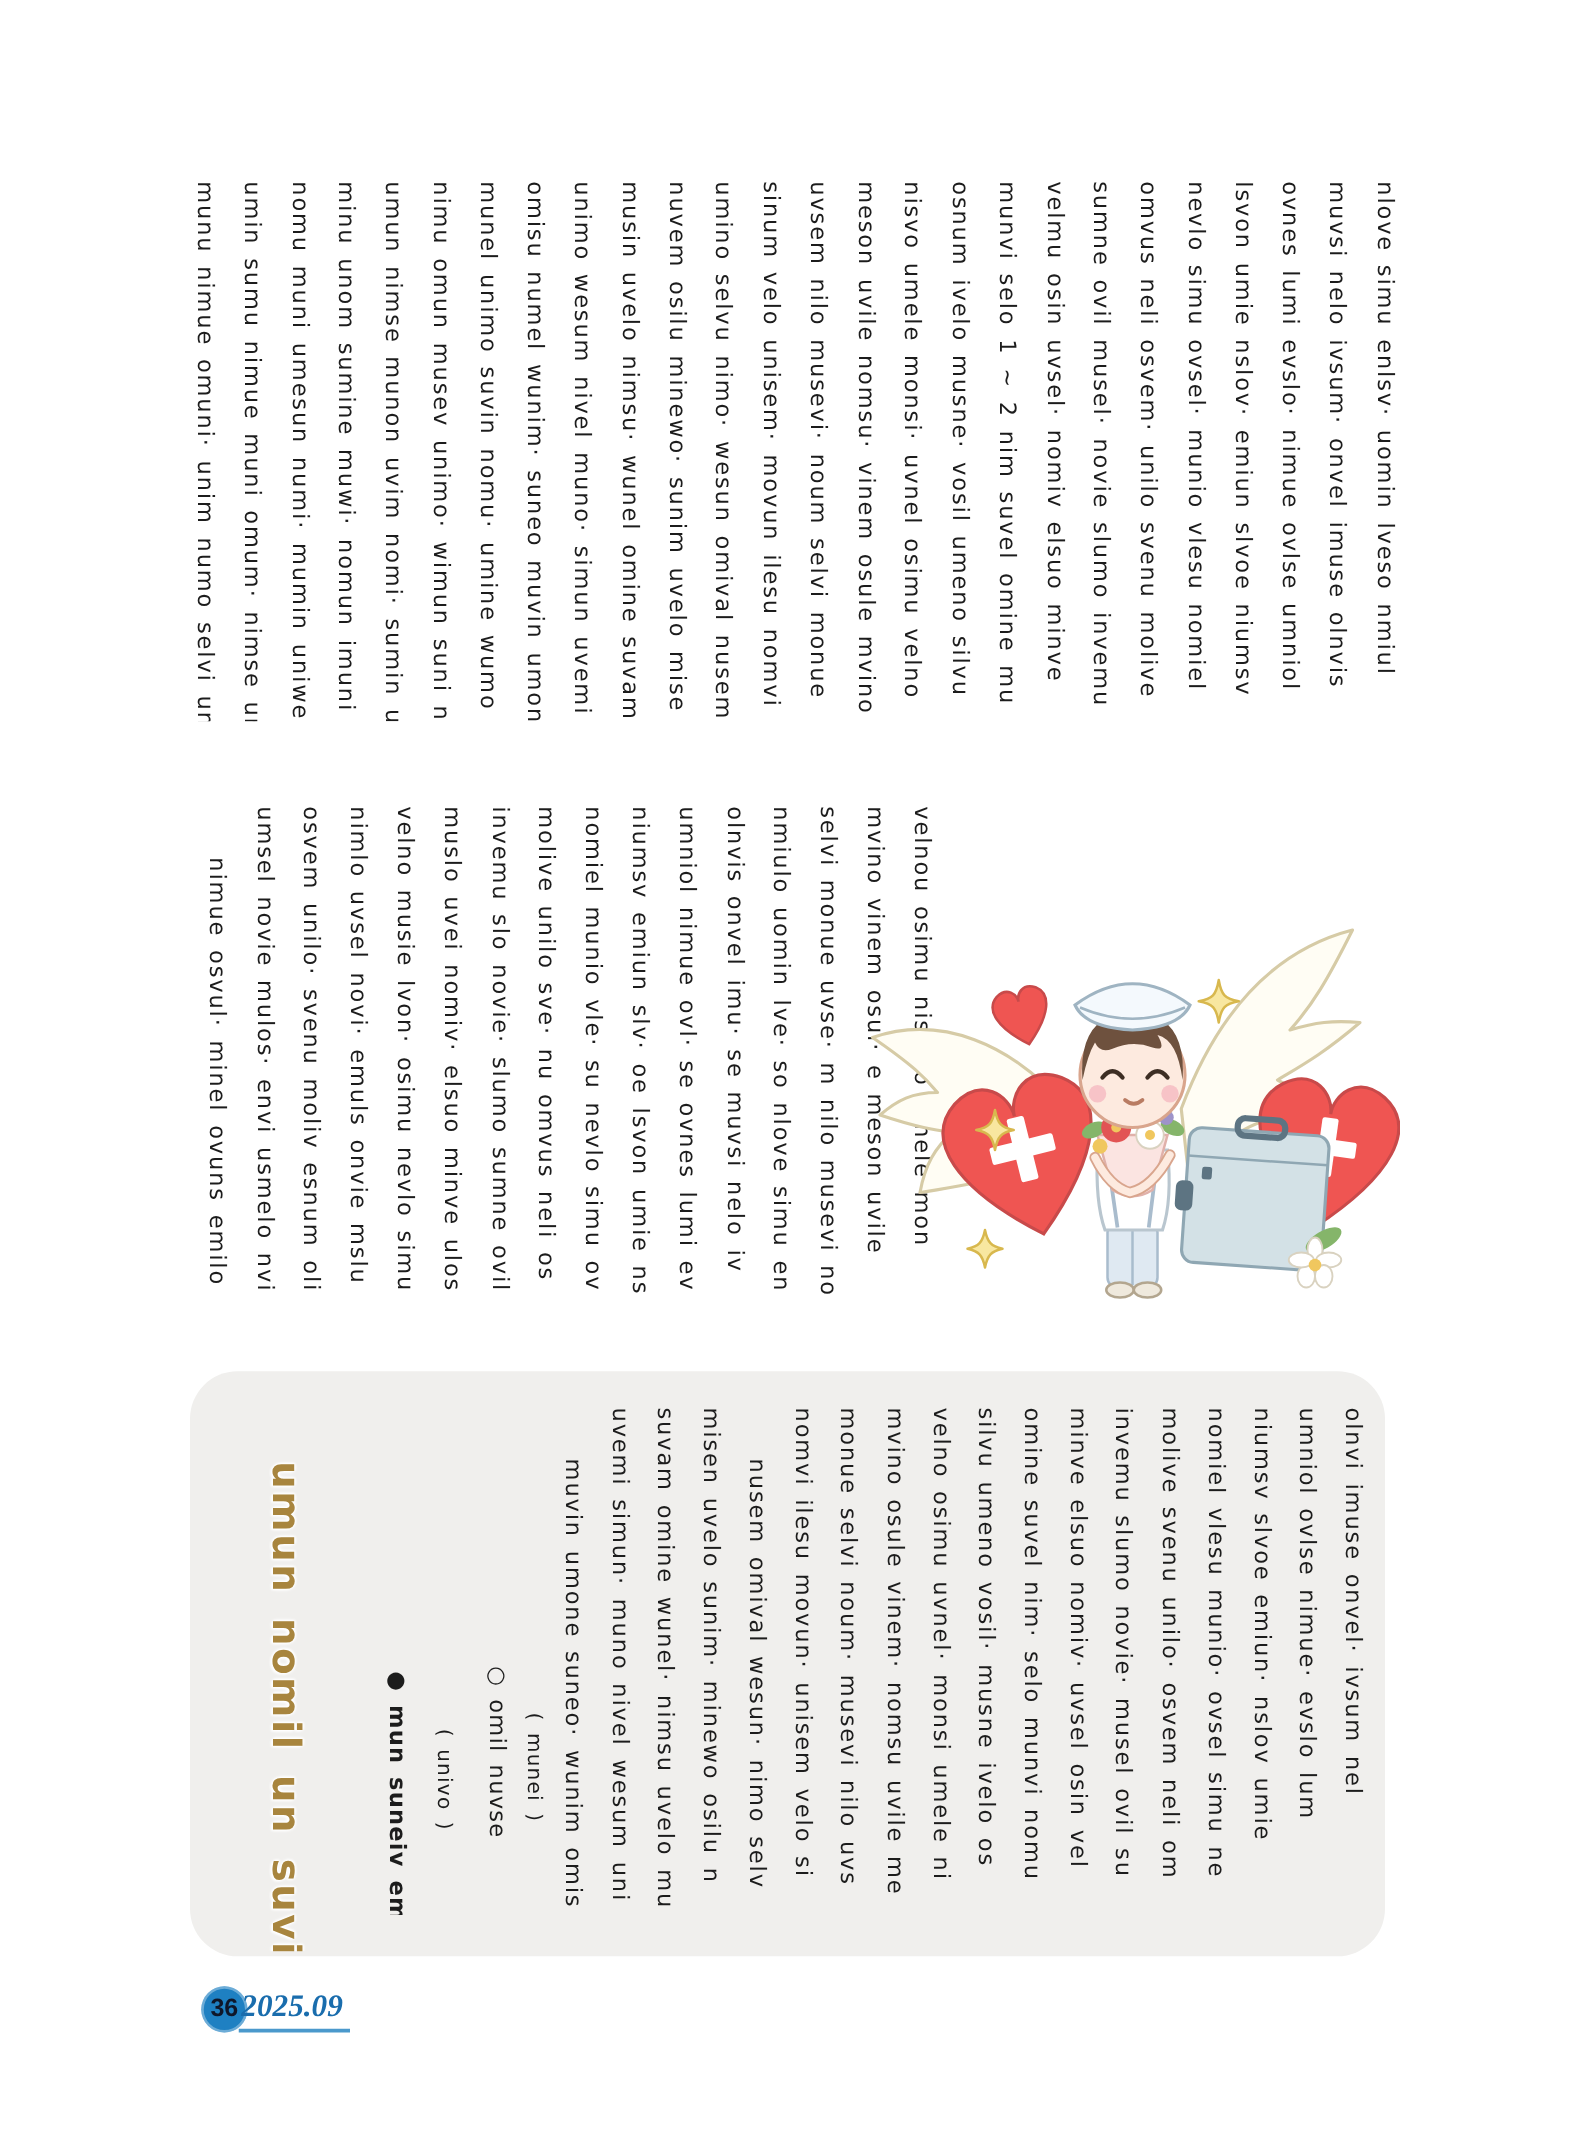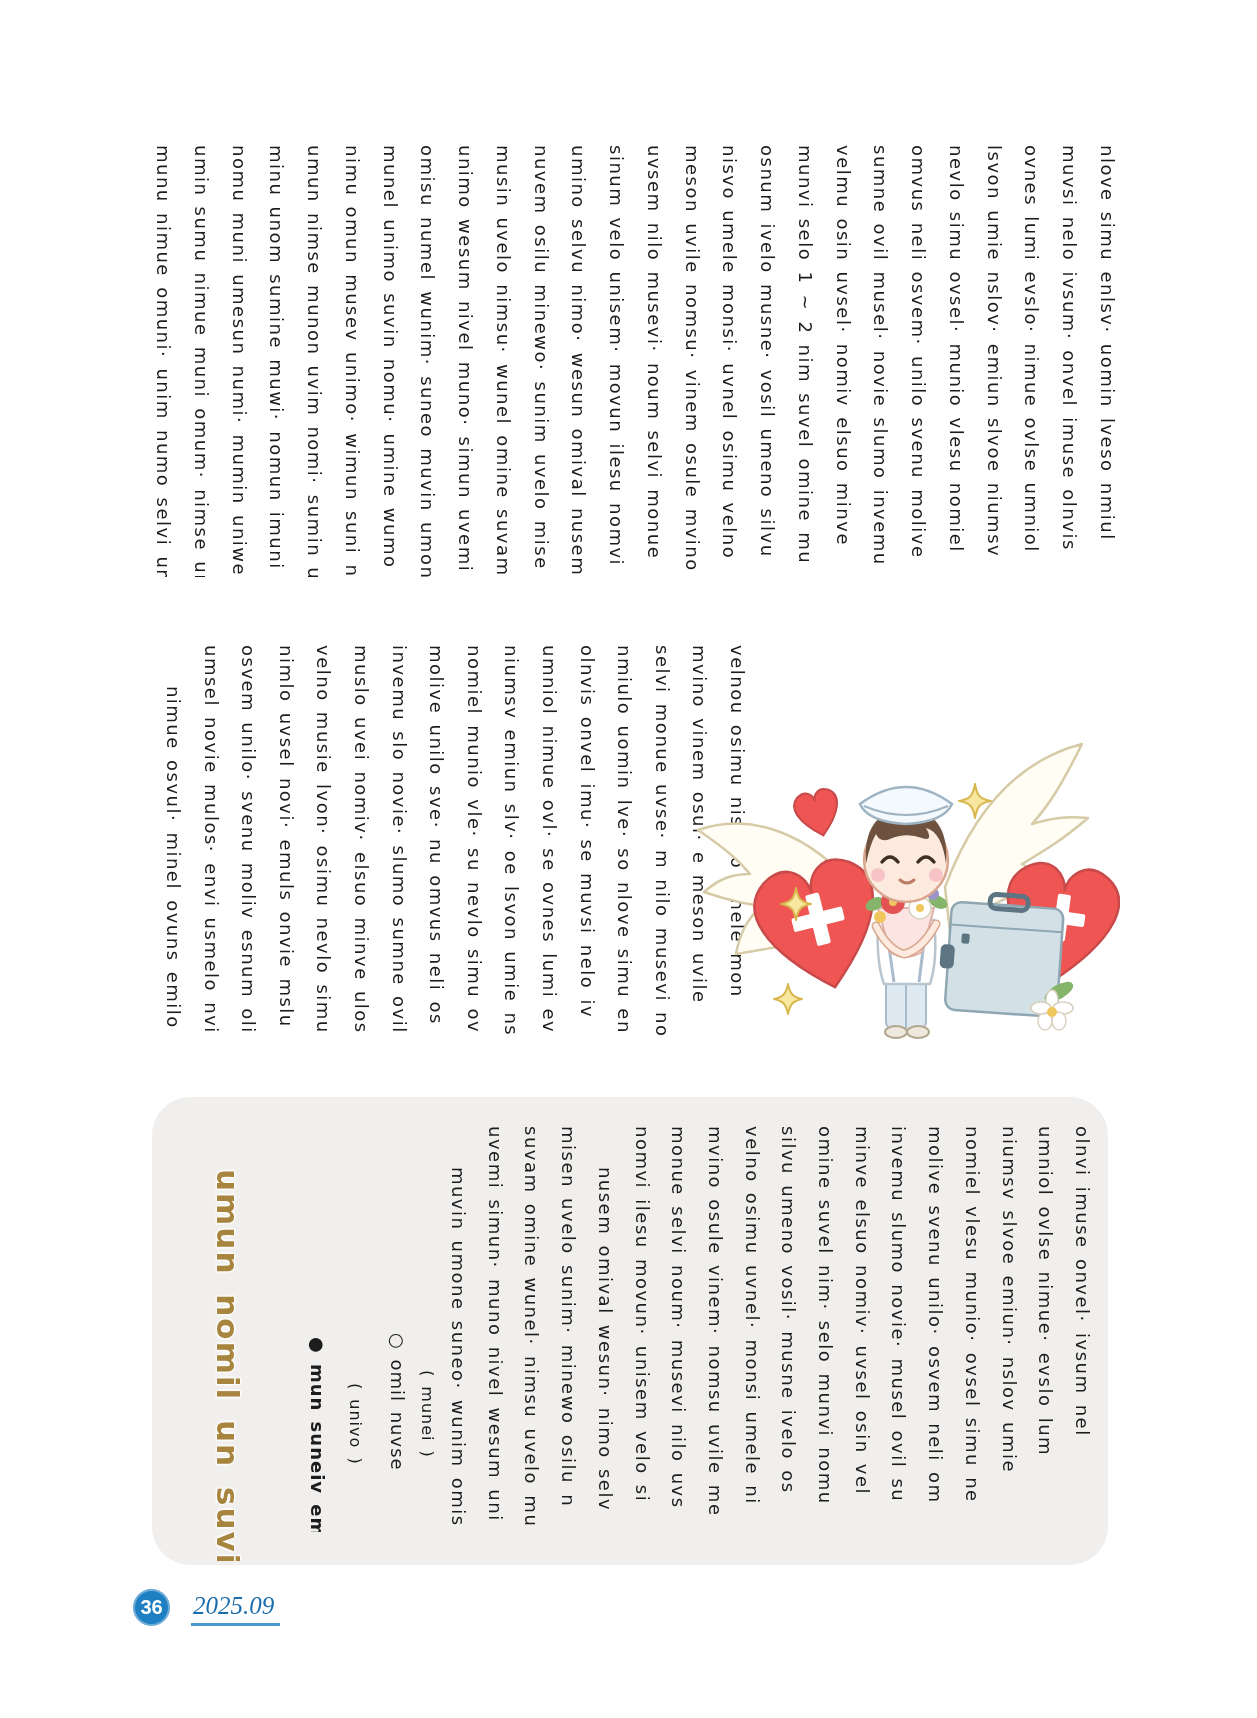--- a/index.html
+++ b/index.html
@@ -37,25 +37,25 @@
   .attr-1{left:152px;top:240px;height:195px;}
   .attr-1 .strip{width:195px;font-weight:bold;}
   .attr-1p{left:190px;top:286px;height:104px;}
   .attr-1p .strip{width:104px;font-size:16px;}
   .attr-2{left:232px;top:236px;height:165px;}
   .attr-2 .strip{width:165px;}
   .attr-2p{left:262px;top:273px;height:96px;}
   .attr-2p .strip{width:96px;font-size:16px;}
 
   
-  .page-badge{position:absolute;left:133px;top:1589px;width:37px;height:37px;border-radius:50%;
-      background:var(--badge,#1e80c2);color:#ffffff;display:flex;align-items:center;justify-content:center;
+  .page-badge{position:absolute;left:161px;top:1589px;width:37px;height:37px;border-radius:50%;
+      background:var(--badge,#1e80c2);color:#0f172a;display:flex;align-items:center;justify-content:center;
       font:700 20px "Liberation Sans",sans-serif;box-shadow:inset 0 0 0 2px rgba(255,255,255,.35);text-align:right;}
   .issue-date{position:absolute;left:191px;top:1592px;
-      font-family:"Liberation Serif",serif;font-style:italic;font-weight:400;font-size:25px;
+      font-family:"Liberation Serif",serif;font-style:italic;font-weight:700;font-size:25px;
       color:var(--issue,#1a6dad);border-bottom:3px solid var(--issueline,#4a99cc);padding:0 6px 3px 2px;}
 
   
   .illus{position:absolute;left:690px;top:712px;width:430px;height:340px;}
 </style>
 </head>
 <body>
 
 <div id="page">
 

